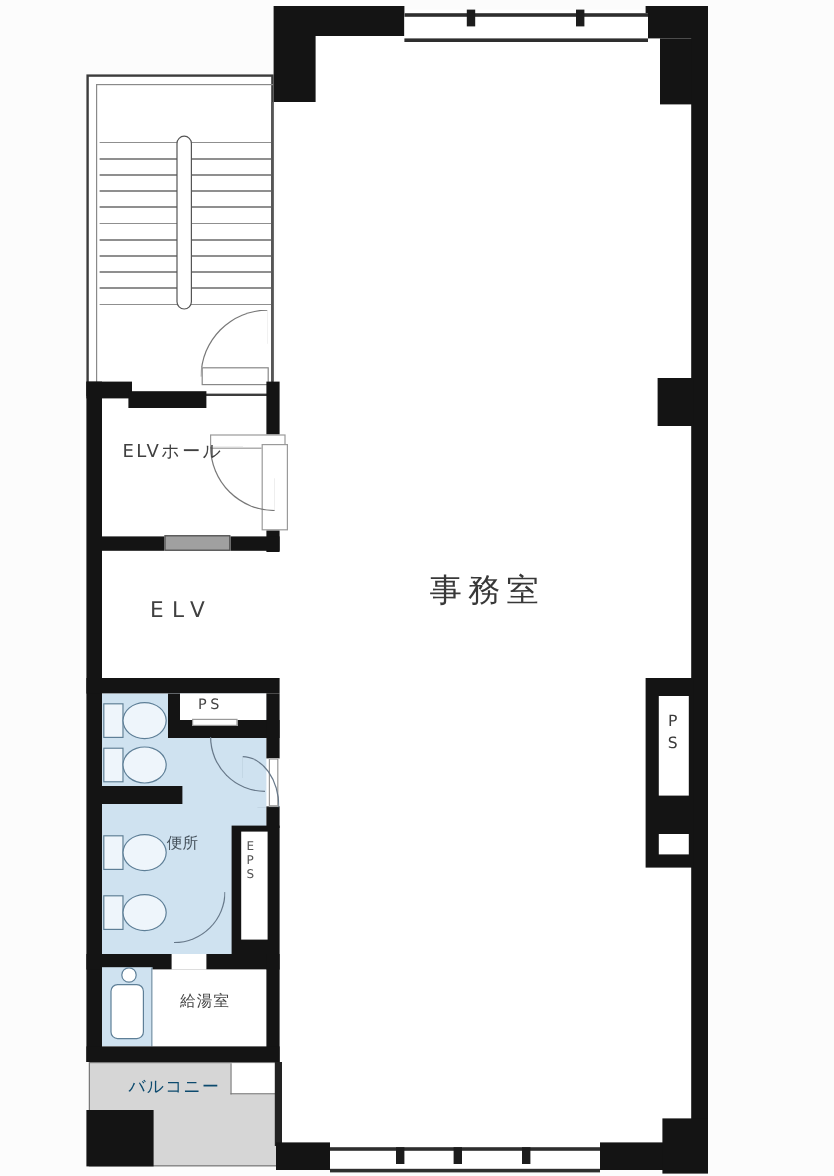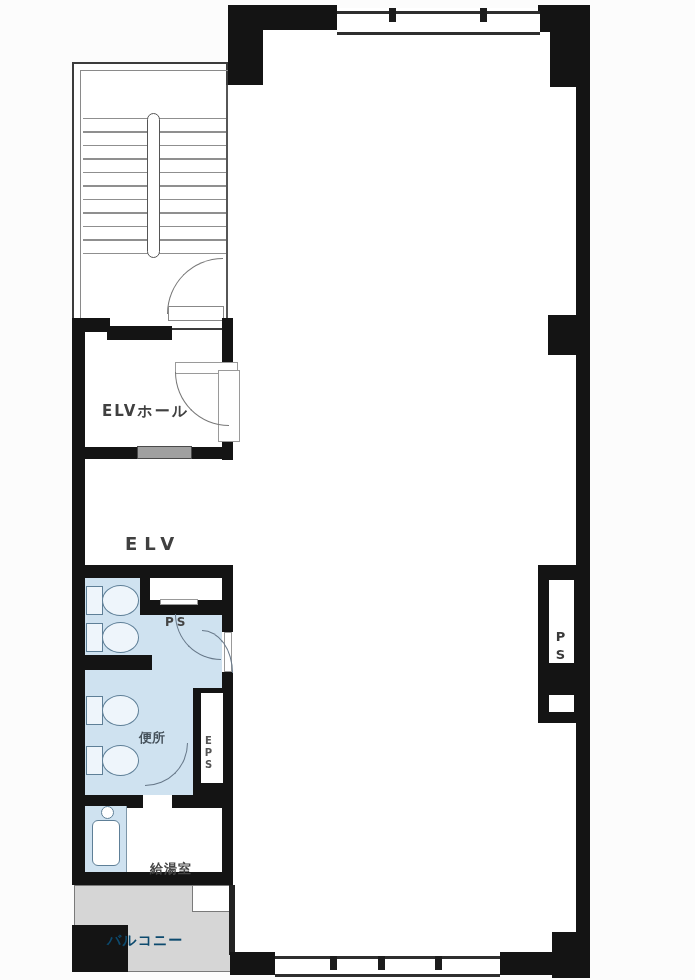--- a/index.html
+++ b/index.html
@@ -1,20 +1,20 @@
 <!DOCTYPE html>
 <html><head>
 <meta charset="utf-8">
 <style>
   html,body{margin:0;padding:0;background:#fcfcfc;font-family:"DejaVu Sans","Liberation Sans",sans-serif;}
   #plan{position:relative;width:695px;height:980px;background:#fcfcfc;overflow:hidden;}
   .interior{position:absolute;background:#fff;}
   .w{position:absolute;background:#141414;}
   .thinline{position:absolute;background:#2a2a2a;}
-  .lbl{position:absolute;color:#3b3b3b;font-weight:700;white-space:nowrap;margin-top:35px;}
+  .lbl{position:absolute;color:#3b3b3b;font-weight:400;white-space:nowrap;}
   .blue{position:absolute;background:#cfe2f0;}
   .gray{position:absolute;background:#d6d6d6;}
   .arc{position:absolute;border:0 solid #777;background:transparent;}
   .vtext{writing-mode:vertical-lr;text-orientation:upright;}
 
   
   .tl-bar{left:228px;top:5px;width:109px;height:25px;}
   .tl-stub{left:228px;top:30px;width:35px;height:55px;}
   .tr-bar{left:538px;top:5px;width:52px;height:27px;}
   .tr-stub{left:550px;top:32px;width:36px;height:55px;}
@@ -205,20 +205,21 @@
   <div class="w balcony-block"></div>
 
   <div class="w bottom-left"></div>
   <div class="w bottom-right"></div>
   <div class="w bottom-corner"></div>
 
   <div class="w psr-block"></div>
   <div class="psr-inner"></div>
   <div class="psr-slot"></div>
 
+  <div class="lbl lbl-office">事務室</div>
   <div class="lbl lbl-hall">ELVホール</div>
   <div class="lbl lbl-elv">ELV</div>
   <div class="lbl lbl-ps">PS</div>
   <div class="lbl lbl-toilet">便所</div>
   <div class="lbl lbl-eps vtext">EPS</div>
   <div class="lbl lbl-kitchen">給湯室</div>
   <div class="lbl lbl-balcony">バルコニー</div>
   <div class="lbl lbl-psr vtext">PS</div>
 
 </div>

